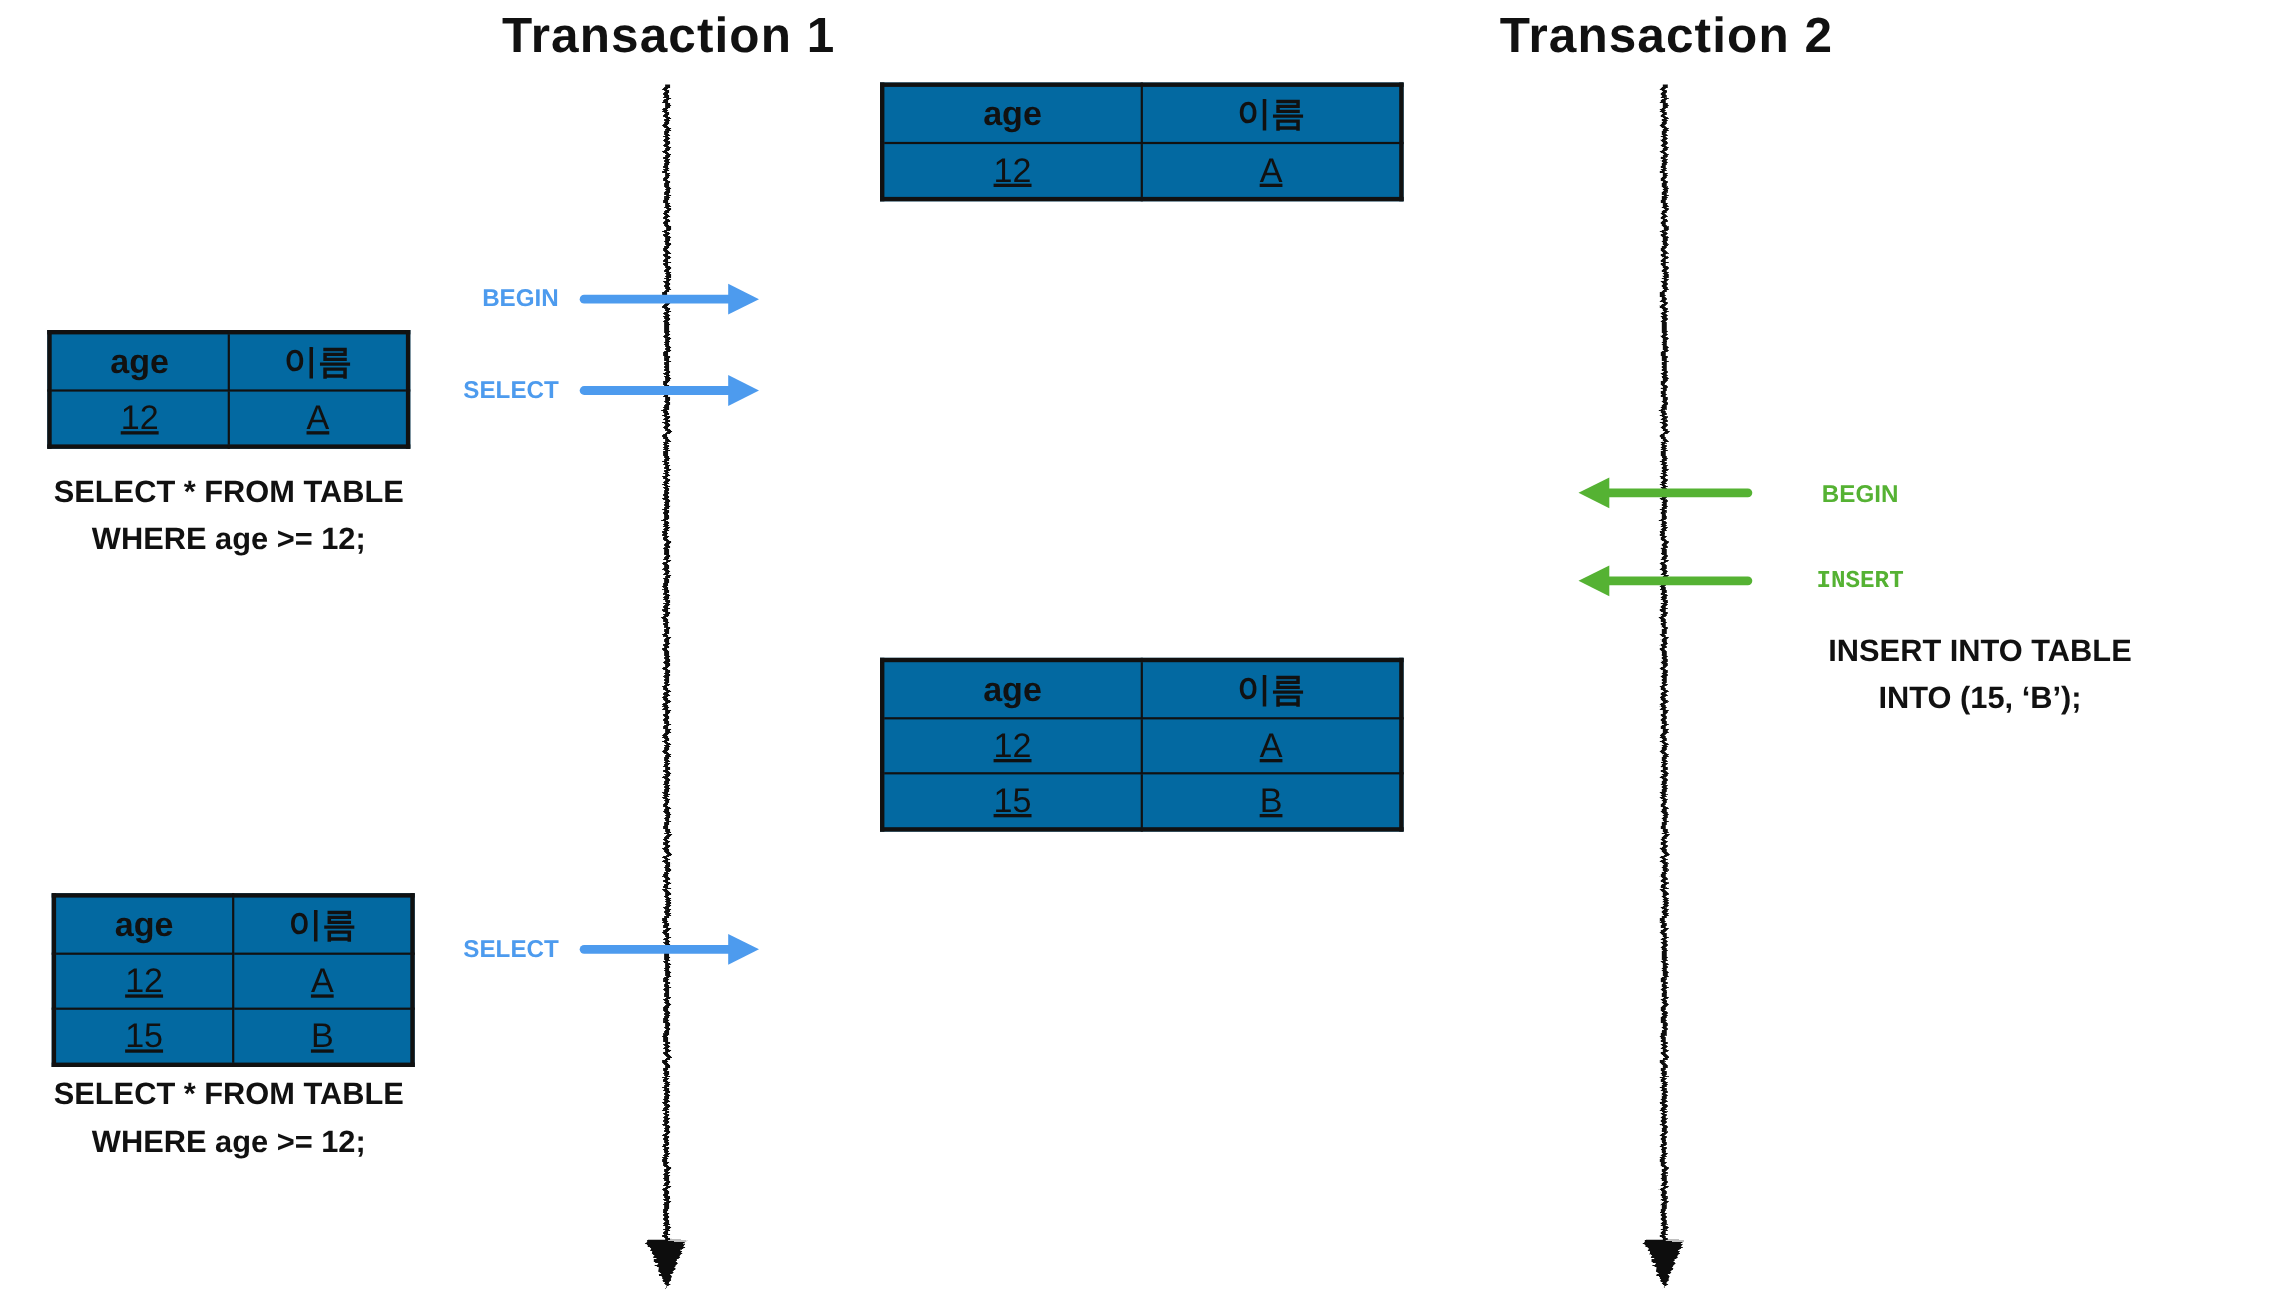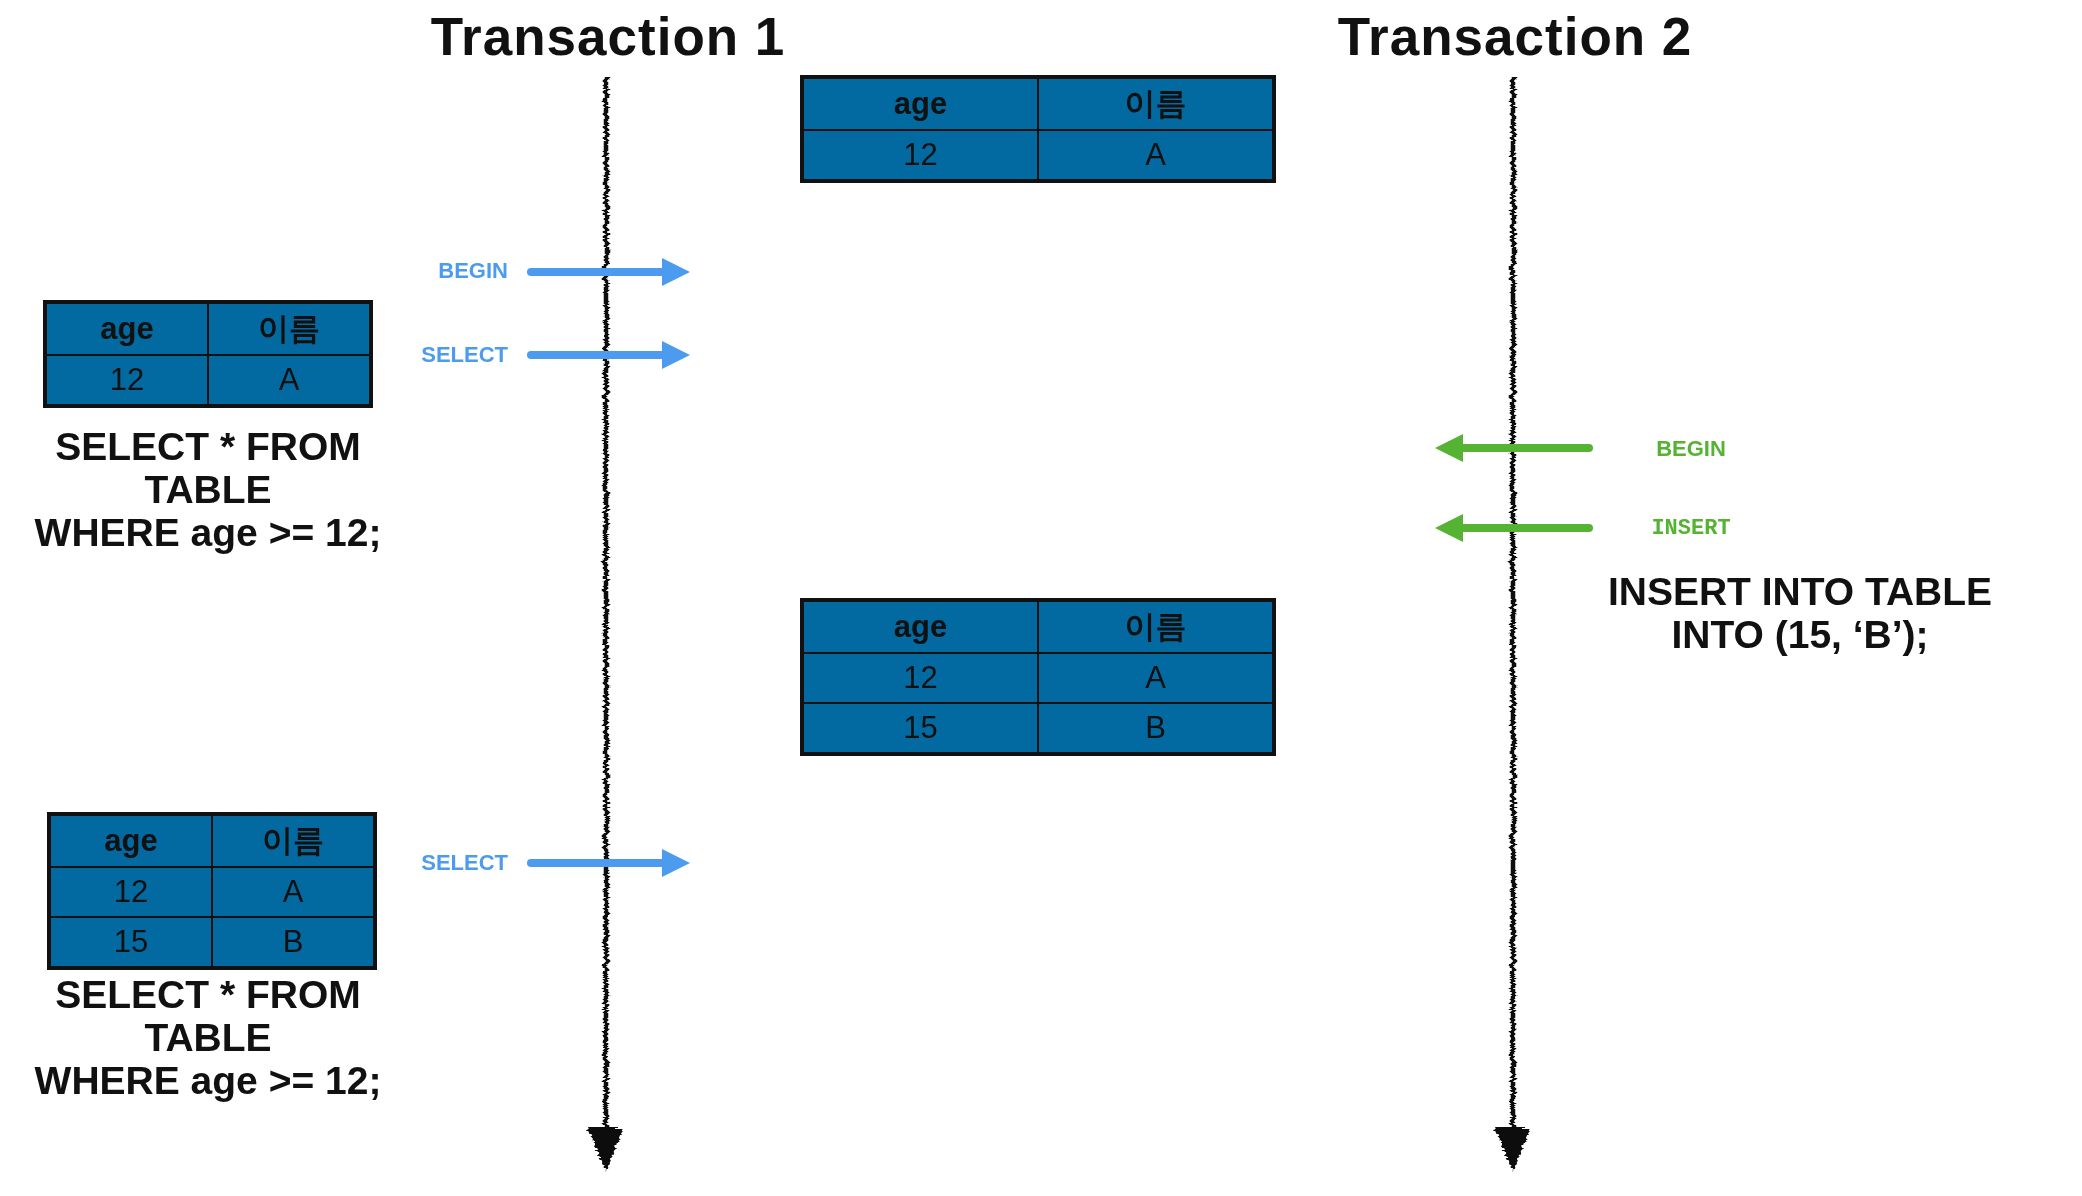--- a/index.html
+++ b/index.html
@@ -5,41 +5,41 @@
   html,body { margin:0; padding:0; background:#ffffff; }
   #canvas {
     position:relative; width:2082px; height:1196px;
     background:#ffffff; overflow:hidden;
     font-family:"Liberation Sans", sans-serif; color:var(--ink,#111);
   }
 
   
   .tx-title {
     position:absolute; text-align:center;
-    font-size:53px; font-weight:800; letter-spacing:1px; color:var(--ink,#111);
+    font-size:45px; font-weight:800; letter-spacing:1px; color:var(--ink,#111);
   }
   #title-1 { left:398px; top:6px;  width:420px; }
   #title-2 { left:1305px; top:6px; width:420px; }
 
   
   .timeline { position:absolute; overflow:visible; }
   #timeline-1 { left:583px;  top:72px; }
   #timeline-2 { left:1490px; top:72px; }
 
   
   table.dtable {
     position:absolute; border-collapse:collapse; background:#0369a1;
     border:4px solid var(--ink,#111); table-layout:fixed;
   }
   table.dtable th, table.dtable td {
     border:2px solid var(--ink,#111); text-align:center; vertical-align:middle;
     font-size:31px; padding:0;
   }
   table.dtable th { font-weight:700; height:50px; }
-  table.dtable td { font-weight:400; height:48px; }
+  table.dtable td { font-weight:400; height:48px;text-decoration:underline; }
 
   #table-db-initial      { left:800px; top:75px;  width:476px; }
   #table-t1-read1        { left:43px;  top:300px; width:330px; }
   #table-db-after-insert { left:800px; top:598px; width:476px; }
   #table-t1-read2        { left:47px;  top:812px; width:330px; }
 
   
   .evt-label {
     position:absolute; font-size:22px; font-weight:700; line-height:34px;
   }
@@ -71,21 +71,21 @@
   }
   #arrow-begin-1  { left:527px;  top:258px; width:163px; }
   #arrow-select-1 { left:527px;  top:341px; width:163px; }
   #arrow-select-2 { left:527px;  top:849px; width:163px; }
   #arrow-begin-2  { left:1435px; top:434px; width:158px; }
   #arrow-insert-2 { left:1435px; top:514px; width:158px; }
 
   
   .sql-block {
     position:absolute; text-align:center;
-    font-size:39px; font-weight:700; line-height:43px; color:var(--ink,#111);
+    font-size:28px; font-weight:700; line-height:43px; color:var(--ink,#111);
   }
   #sql-select-1 { left:0px;    top:425px; width:416px; }
   #sql-insert-2 { left:1588px; top:570px; width:424px; }
   #sql-select-2 { left:0px;    top:973px; width:416px; }
 </style>
 </head>
 <body>
 
 <div id="canvas">
 

